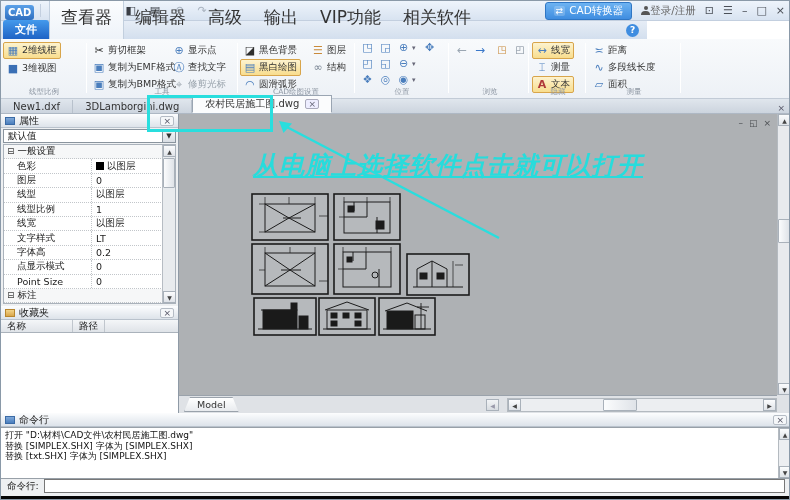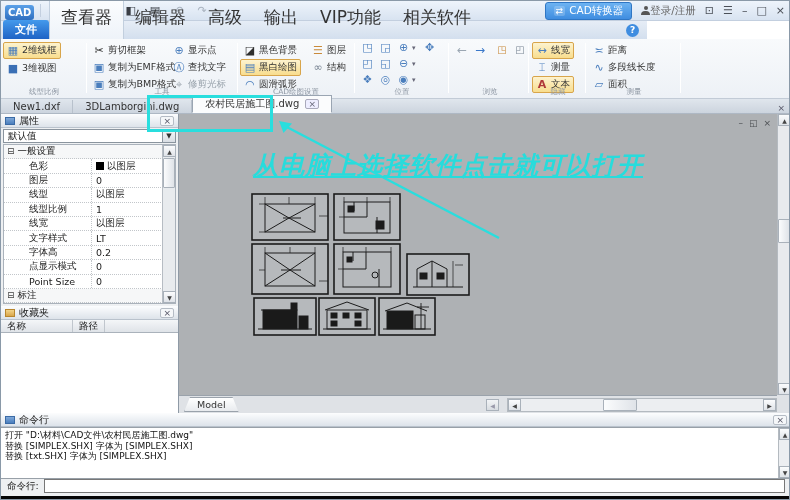--- a/index.html
+++ b/index.html
@@ -56,21 +56,21 @@
   .phead{height:14px;background:linear-gradient(#fcfdfe,#dde3ea);border-bottom:1px solid #b9c2cc;display:flex;align-items:center;font-size:10px;padding:0 4px;gap:4px;color:#222}
   .phicon{width:10px;height:8px;background:linear-gradient(#7fa8d8,#4a7ebd);border:1px solid #3a6aa5;flex:none}
   .phicon.fav{background:linear-gradient(#f2d388,#d9a64a);border-color:#b8862e}
   .pclose{margin-left:auto;font-size:9px;color:#556;border:1px solid #b5bcc5;border-radius:2px;line-height:8px;padding:0 2px;background:#f5f7f9}
   .preset{margin:1px 2px;height:14px;background:#fff;border:1px solid #8a949e;display:flex;align-items:center;font-size:9.5px;padding-left:4px}
   .preset .dd{margin-left:auto;width:13px;height:12px;background:linear-gradient(#f4f6f8,#d9dee4);border-left:1px solid #8a949e;font-size:7px;text-align:center;line-height:12px;color:#333}
   .pgrid{position:relative;margin:0 2px;height:160px;background:#fff;border:1px solid #aab2bb;overflow:hidden}
   .prow,.secrow{display:flex;height:14.4px;border-bottom:1px dotted #c2c6ca;font-size:9.5px;align-items:center}
   .secrow{background:#f6f7f8;padding-left:3px;gap:3px}
   .exp{font-size:9px;color:#444;line-height:1}
-  .pname{width:88px;padding-left:25px;border-right:1px dotted #c2c6ca;height:100%;display:flex;align-items:center;color:#222}
+  .pname{width:88px;padding-left:13px;border-right:1px dotted #c2c6ca;height:100%;display:flex;align-items:center;color:#222}
   .pval{padding-left:4px;display:flex;align-items:center;gap:3px;color:#222}
   .swatch{width:8px;height:8px;background:#000;display:inline-block}
   .pscroll{position:absolute;right:0;top:0;bottom:0;width:13px;background:#e8ebee;border-left:1px solid #b6bcc3}
   .sbtn{position:absolute;left:0;width:13px;height:12px;background:linear-gradient(#fbfcfd,#dfe3e8);border:1px solid #a9b1ba;font-size:6px;text-align:center;line-height:11px;color:#444}
   .sthumb{position:absolute;background:linear-gradient(90deg,#fbfcfd,#dfe3e8);border:1px solid #a9b1ba;border-radius:1px}
   .favcols{display:flex;height:13px;background:linear-gradient(#f4f6f8,#dfe3e8);border-bottom:1px solid #aab2bb;font-size:9.5px;color:#222}
   .favcols div{padding:0 6px;border-right:1px solid #c0c6cd}
   .favlist{background:#fff;height:81px;border-bottom:1px solid #aab2bb}
 
   

